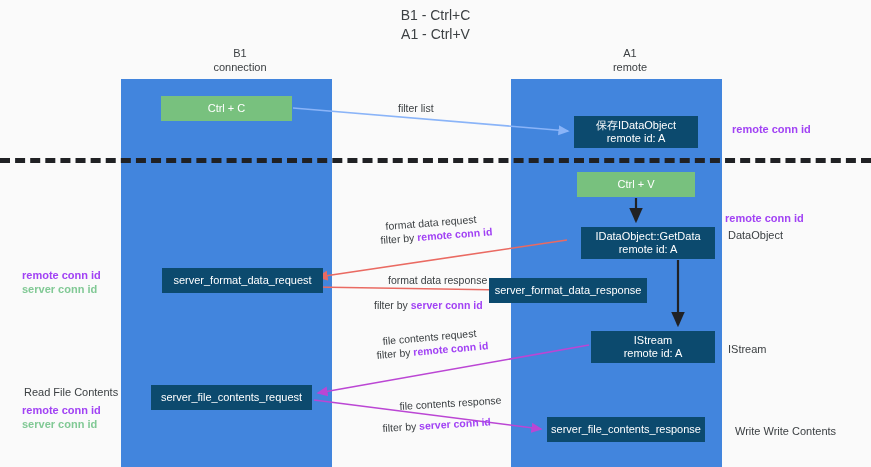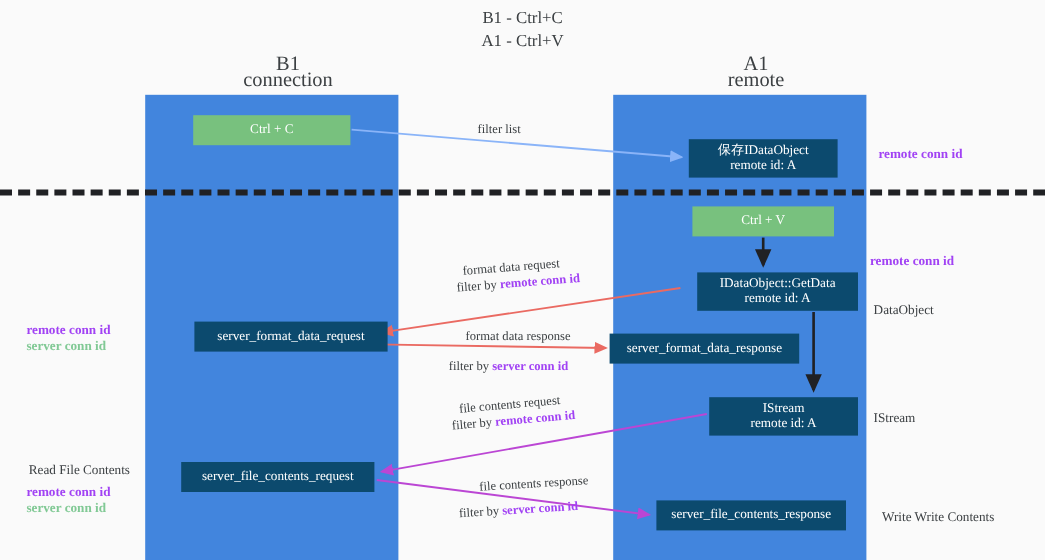--- a/index.html
+++ b/index.html
@@ -5,39 +5,39 @@
   html, body {
     margin: 0;
     padding: 0;
     background: #fafafa;
   }
   #page {
     position: relative;
     width: 871px;
     height: 467px;
     background: #fafafa;
-    font-family: Liberation Serif, serif;
+    font-family: Liberation Sans, sans-serif;
     overflow: hidden;
   }
   .abs { position: absolute; }
 
   
   #title {
     left: 0; top: 6px;
     width: 871px;
     text-align: center;
     font-size: 14px;
     color: #3c4043;
     line-height: 19px;
     white-space: pre-line;
   }
 
   
   .col-header {
-    font-size: 17px;
+    font-size: 11px;
     color: #3c4043;
     text-align: center;
     line-height: 14px;
     white-space: pre-line;
   }
   #hdr-b1 { left: 140px; top: 46px; width: 200px; }
   #hdr-a1 { left: 530px; top: 46px; width: 200px; }
 
   
   .lane {
@@ -69,38 +69,38 @@
     padding: 2px 4px;
   }
   .node.green  { background: #78c17e; text-align: center; }
   .node.orange { background: #0c4a6e; }
 
   #n-ctrlc   { left: 161px; top: 96px;  width: 131px; height: 25px; }
   #n-save    { left: 574px; top: 116px; width: 124px; height: 32px; }
   #n-ctrlv   { left: 577px; top: 172px; width: 118px; height: 25px; }
   #n-getdata { left: 569px; top: 227px; width: 134px; height: 32px; margin-left: 12px; }
   #n-sfdreq  { left: 162px; top: 268px; width: 161px; height: 25px; }
-  #n-sfdresp { left: 508px; top: 278px; width: 158px; height: 25px; }
+  #n-sfdresp { left: 489px; top: 278px; width: 158px; height: 25px; }
   #n-istream { left: 591px; top: 331px; width: 124px; height: 32px; }
   #n-sfcreq  { left: 151px; top: 385px; width: 161px; height: 25px; }
   #n-sfcresp { left: 547px; top: 417px; width: 158px; height: 25px; }
 
   
   .side-note {
     font-size: 11px;
     line-height: 14px;
     color: #3c4043;
   }
   .mag  { color: #a142f4; font-weight: bold; }
   .grn  { color: #81c995; font-weight: bold; }
   .plain{ color: #3c4043; }
 
   #note-rc1 { left: 732px; top: 122px; }
   #note-rc2 { left: 725px; top: 211px; }
-  #note-dataobj { left: 728px; top: 252px; text-align: center; }
+  #note-dataobj { left: 728px; top: 228px; text-align: center; }
   #note-istream { left: 728px; top: 342px; }
   #note-write   { left: 735px; top: 424px; }
   #note-left-mid { left: 22px; top: 268px; }
   #note-read  { left: 24px; top: 385px; }
   #note-left-bot { left: 22px; top: 403px; }
 
   
   .edge-label {
     font-size: 10.5px;
     color: #3c4043;

